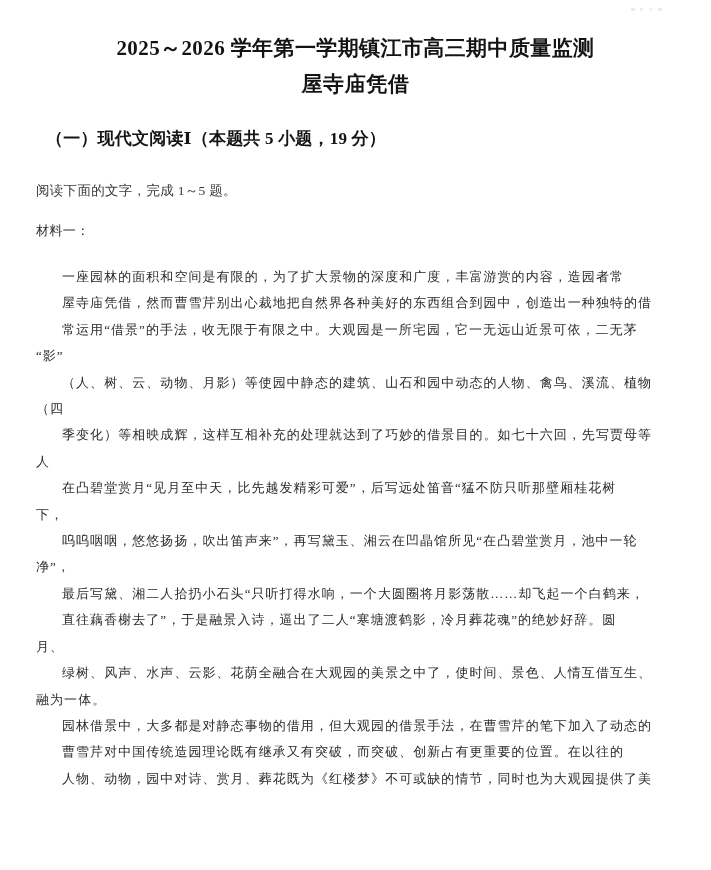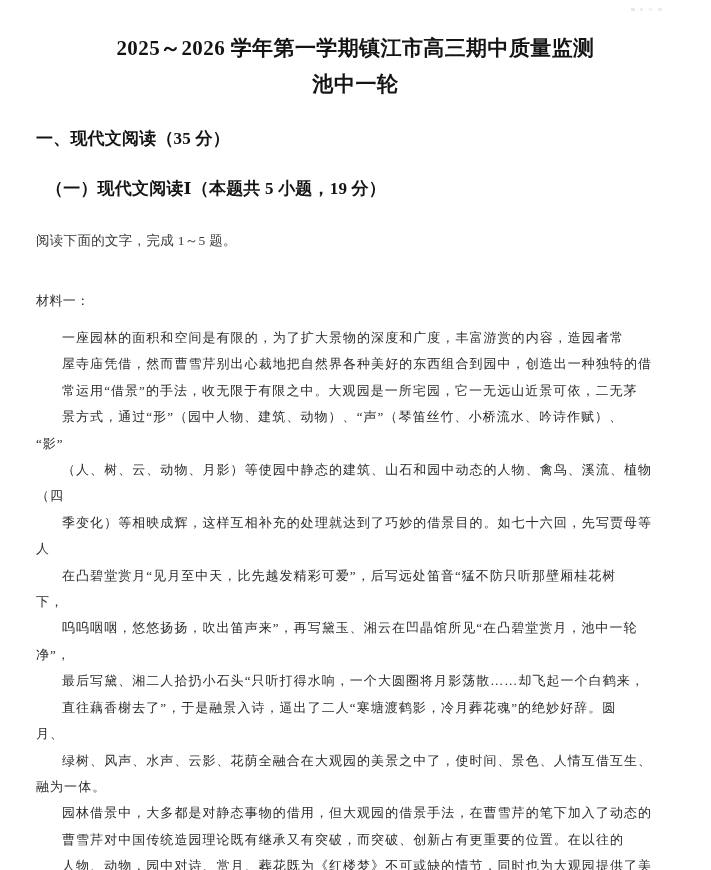--- a/index.html
+++ b/index.html
@@ -89,26 +89,26 @@
     color: #3a3a3a;
     margin-top: 28px;
     letter-spacing: 0.3px;
   }
 
   .material-label {
     font-family: "Liberation Serif", "DejaVu Serif", serif;
     font-size: 13px;
     line-height: 22px;
     color: #2e2e2e;
-    margin-top: 38px;
+    margin-top: 18px;
     letter-spacing: 0.4px;
   }
 
   .body-block {
-    margin-top: 13px;
+    margin-top: 22px;
   }
   
   .body-line {
     font-family: "Liberation Serif", "DejaVu Serif", serif;
     font-size: 13px;
     line-height: 26.4px;
     color: #2b2b2b;
     letter-spacing: 1.05px;
     white-space: pre;
   }
@@ -121,36 +121,34 @@
 </style>
 </head>
 <body>
 
 <div class="page">
 
   <div class="scan-artifact"></div>
 
   <div class="title-block">
     <div class="doc-title-line">2025～2026 学年第一学期镇江市高三期中质量监测</div>
-    <div class="doc-subtitle-line">池中一轮</div>
+    <div class="doc-subtitle-line">屋寺庙凭借</div>
   </div>
 
-  <div class="section-heading">一、现代文阅读（35 分）</div>
 
   <div class="subsection-heading">（一）现代文阅读Ⅰ（本题共 5 小题，19 分）</div>
 
   <div class="instruction-line">阅读下面的文字，完成 1～5 题。</div>
 
   <div class="material-label">材料一：</div>
 
   <div class="body-block">
       <div class="body-line indent">一座园林的面积和空间是有限的，为了扩大景物的深度和广度，丰富游赏的内容，造园者常</div>
       <div class="body-line indent">屋寺庙凭借，然而曹雪芹别出心裁地把自然界各种美好的东西组合到园中，创造出一种独特的借</div>
       <div class="body-line indent">常运用“借景”的手法，收无限于有限之中。大观园是一所宅园，它一无远山近景可依，二无茅</div>
-      <div class="body-line indent">景方式，通过“形”（园中人物、建筑、动物）、“声”（琴笛丝竹、小桥流水、吟诗作赋）、</div>
       <div class="body-line hang">“影”</div>
       <div class="body-line indent">（人、树、云、动物、月影）等使园中静态的建筑、山石和园中动态的人物、禽鸟、溪流、植物</div>
       <div class="body-line hang">（四</div>
       <div class="body-line indent">季变化）等相映成辉，这样互相补充的处理就达到了巧妙的借景目的。如七十六回，先写贾母等</div>
       <div class="body-line hang">人</div>
       <div class="body-line indent">在凸碧堂赏月“见月至中天，比先越发精彩可爱”，后写远处笛音“猛不防只听那壁厢桂花树</div>
       <div class="body-line hang">下，</div>
       <div class="body-line indent">呜呜咽咽，悠悠扬扬，吹出笛声来”，再写黛玉、湘云在凹晶馆所见“在凸碧堂赏月，池中一轮</div>
       <div class="body-line hang">净”，</div>
       <div class="body-line indent">最后写黛、湘二人拾扔小石头“只听打得水响，一个大圆圈将月影荡散……却飞起一个白鹤来，</div>

